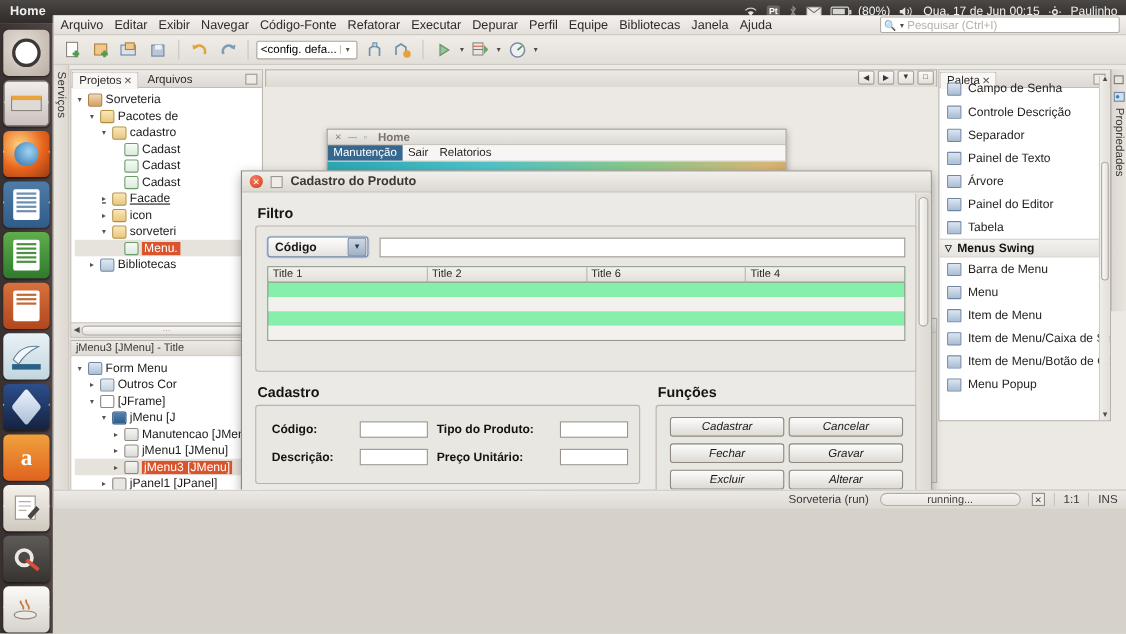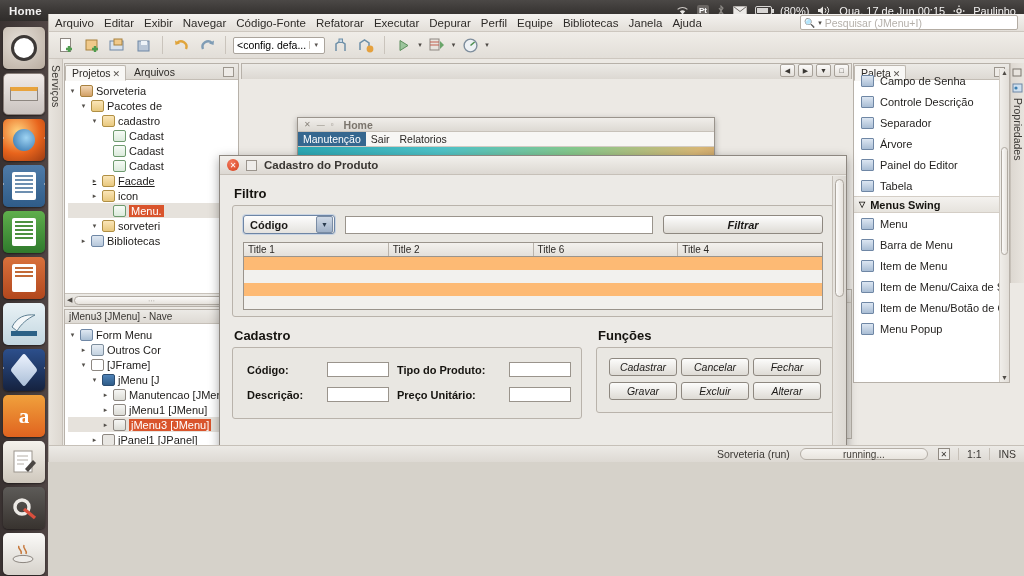--- a/index.html
+++ b/index.html
@@ -147,34 +147,34 @@
   .combo { width:92px; height:19px; border:1px solid #6d85a5; border-radius:3px;
      background:linear-gradient(#fdfdfd,#e4e2de); display:flex; align-items:center; font-size:11px; font-weight:bold; color:#1a1816; padding-left:6px;
      box-shadow: 0 0 0 1px #c9d4e2;}
   .combo .cb-arrow{ margin-left:auto; width:17px; height:17px; background:linear-gradient(#cfd9e6,#9fb0c6); border:1px solid #7a8ca4;
      border-radius:2px; display:flex;align-items:center;justify-content:center; font-size:7px; color:#2a3b4e; margin-right:1px;}
   .txt-filter { flex:1; height:18px; background:#fff; border:1px solid #9a948c; }
   .btn-filtrar { width:160px; height:19px; border:1px solid #8e8880; border-radius:3px;
      background:linear-gradient(#fdfdfd,#dedbd5); font-style:italic; font-weight:bold; font-size:11px;
      display:flex; align-items:center; justify-content:center; color:#1b1917;}
 
-  .tbl { margin:0 10px 6px 10px; border:1px solid #9a948c; background:#fdba74;}
+  .tbl { margin:0 10px 27px 10px; border:1px solid #9a948c; background:#86efac;}
   .tbl-head { display:flex; height:14px; background:linear-gradient(#f3f1ee,#e3e0da); border-bottom:1px solid #9a948c;}
   .tbl-head div { flex:1; font-size:10px; color:#2b2825; padding-left:4px; border-right:1px solid #b9b3ab; line-height:13px;}
   .tbl-head div:last-child{border-right:none;}
   .tbl-row { height:13px; }
   .tbl-row.alt { background:#f2f1ee; }
 
   .bottom-cols { display:flex; gap:14px; margin-top:9px;}
   .col-cad { width:350px; }
   .col-fun { width:238px; }
   .cad-grid { padding:14px 10px 16px 14px; display:grid; grid-template-columns:auto 62px auto 62px; gap:10px 8px; align-items:center;}
   .cad-lbl { font-size:11px; font-weight:bold; color:#15130f; white-space:nowrap;}
   .cad-in { height:15px; background:#fff; border:1px solid #9a948c; }
-  .fun-grid { padding:10px 12px 12px 12px; display:grid; grid-template-columns:repeat(3,1fr); gap:6px 4px;}
+  .fun-grid { padding:10px 12px 12px 12px; display:grid; grid-template-columns:repeat(2,1fr); gap:6px 4px;}
   .fbtn { height:18px; border:1px solid #8e8880; border-radius:3px; background:linear-gradient(#fcfcfb,#dedbd5);
      font-style:italic; font-size:10.5px; color:#1b1917; display:flex; align-items:center; justify-content:center;}
   .dlg-scroll { position:absolute; right:0; top:20px; bottom:0; width:14px; background:linear-gradient(to right,#e7e4df,#dcd8d2); border-left:1px solid #c6c0b8;}
   .dlg-scroll .tbar{ position:absolute; top:3px; left:2px; width:9px; height:118px; border:1px solid #ada79f; border-radius:5px; background:linear-gradient(to right,#fbfaf9,#e6e2dc);}
 
   
   #output { position:absolute; left:192px; bottom:6px; right:172px; height:150px; background:#f3f1ee; border:1px solid #b7b1a9; display:flex; flex-direction:column;}
   .out-head { height:13px; background:linear-gradient(#eceae6,#dedad4); border-bottom:1px solid #c6c0b8; display:flex; align-items:center; gap:5px; padding-left:4px;}
   .out-head .lbl { font-size:10px; color:#3a3733;}
   .out-main { flex:1; display:flex; }
@@ -347,21 +347,21 @@
       <span class="mi">Executar</span>
       <span class="mi">Depurar</span>
       <span class="mi">Perfil</span>
       <span class="mi">Equipe</span>
       <span class="mi">Bibliotecas</span>
       <span class="mi">Janela</span>
       <span class="mi">Ajuda</span>
       <div id="nb-search">
         <span class="sicon">🔍</span>
         <span class="caret-small">▾</span>
-        <span class="ph">Pesquisar (JMenu+I)</span>
+        <span class="ph">Pesquisar (Ctrl+I)</span>
       </div>
     </div>
 
     <div id="nb-toolbar">
       <div class="tb-btn">
           <svg width="17" height="17" viewBox="0 0 17 17">
             <rect x="2.5" y="1.5" width="10" height="13" fill="#fdfdfc" stroke="#8d8781"></rect>
             <path d="M11 9 v6 M8 12 h6" stroke="#4e9c4e" stroke-width="2.4"></path>
           </svg>
         </div>
@@ -483,45 +483,45 @@
             <div class="tr" style="padding-left: 22px; text-decoration: underline;">
               <span class="tog">▸</span>
               <span class="tic" style="background:linear-gradient(#fbe6b8,#e8c87e);border:1px solid #b08f44;"></span>
               <span class="lbl">Facade</span>
             </div>
             <div class="tr" style="padding-left: 22px;">
               <span class="tog">▸</span>
               <span class="tic" style="background:linear-gradient(#fbe6b8,#e8c87e);border:1px solid #b08f44;"></span>
               <span class="lbl">icon</span>
             </div>
+            <div class="tr" style="padding-left: 22px;">
+              <span class="tog">▾</span>
+              <span class="tic" style="background:linear-gradient(#fbe6b8,#e8c87e);border:1px solid #b08f44;"></span>
+              <span class="lbl">sorveteri</span>
+            </div>
             <div class="tr sel-orange row-hl" style="padding-left: 33px;">
               <span class="tog"></span>
               <span class="tic" style="background:linear-gradient(#f6fbf6,#dcebdc);border:1px solid #6e9a6e;"></span>
               <span class="lbl">Menu.</span>
             </div>
-            <div class="tr" style="padding-left: 22px;">
-              <span class="tog">▾</span>
-              <span class="tic" style="background:linear-gradient(#fbe6b8,#e8c87e);border:1px solid #b08f44;"></span>
-              <span class="lbl">sorveteri</span>
-            </div>
             <div class="tr" style="padding-left: 11px;">
               <span class="tog">▸</span>
               <span class="tic" style="background:linear-gradient(#dfe8f2,#b6c7da);border:1px solid #6f87a5;"></span>
               <span class="lbl">Bibliotecas</span>
             </div>
           </div>
         <div class="hscroll">
           <span class="ar">◀</span>
           <span class="thumb">⋯</span>
           <span class="ar">▶</span>
         </div>
       </div>
 
       <div id="navigator">
-        <div class="nav-head">jMenu3 [JMenu] - Nave</div>
+        <div class="nav-head">jMenu3 [JMenu] - Title</div>
         <div class="tree" id="navigator-tree" style="background:#fff;">
             <div class="tr" style="padding-left: 0px;">
               <span class="tog">▾</span>
               <span class="tic" style="background:linear-gradient(#dfe8f2,#aabfd4);border:1px solid #6f87a5;"></span>
               <span class="lbl">Form Menu</span>
             </div>
             <div class="tr" style="padding-left: 11px;">
               <span class="tog">▸</span>
               <span class="tic" style="background:linear-gradient(#e8eef5,#c3d2e0);border:1px solid #7d8d9c;"></span>
               <span class="lbl">Outros Cor</span>
@@ -619,41 +619,45 @@
             <div class="pal-item">
               <span class="pic"></span>
               <span>Controle Descrição</span>
             </div>
             <div class="pal-item">
               <span class="pic"></span>
               <span>Separador</span>
             </div>
             <div class="pal-item">
               <span class="pic"></span>
+              <span>Painel de Texto</span>
+            </div>
+            <div class="pal-item">
+              <span class="pic"></span>
               <span>Árvore</span>
             </div>
             <div class="pal-item">
               <span class="pic"></span>
               <span>Painel do Editor</span>
             </div>
             <div class="pal-item">
               <span class="pic"></span>
               <span>Tabela</span>
             </div>
             <div class="pal-group">
               <span class="tri">▽</span>
               <span>Menus Swing</span>
             </div>
             <div class="pal-item">
               <span class="pic"></span>
+              <span>Barra de Menu</span>
+            </div>
+            <div class="pal-item">
+              <span class="pic"></span>
               <span>Menu</span>
-            </div>
-            <div class="pal-item">
-              <span class="pic"></span>
-              <span>Barra de Menu</span>
             </div>
             <div class="pal-item">
               <span class="pic"></span>
               <span>Item de Menu</span>
             </div>
             <div class="pal-item">
               <span class="pic"></span>
               <span>Item de Menu/Caixa de Seleç</span>
             </div>
             <div class="pal-item">
@@ -692,21 +696,20 @@
         <div id="dlg-body">
 
           <div class="sec-title">Filtro</div>
           <div class="group">
             <div class="filtro-row">
               <div class="combo">
                 <span>Código</span>
                 <span class="cb-arrow">▼</span>
               </div>
               <div class="txt-filter"></div>
-              <div class="btn-filtrar">Filtrar</div>
             </div>
             <div class="tbl">
               <div class="tbl-head">
                 <div>Title 1</div>
                 <div>Title 2</div>
                 <div>Title 6</div>
                 <div>Title 4</div>
               </div>
               <div class="tbl-row"></div>
               <div class="tbl-row alt"></div>

